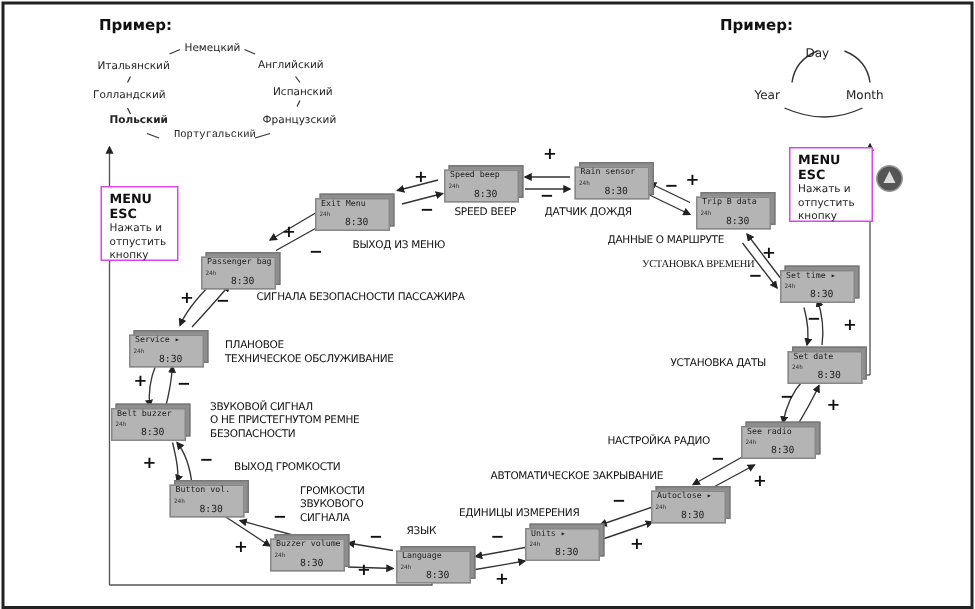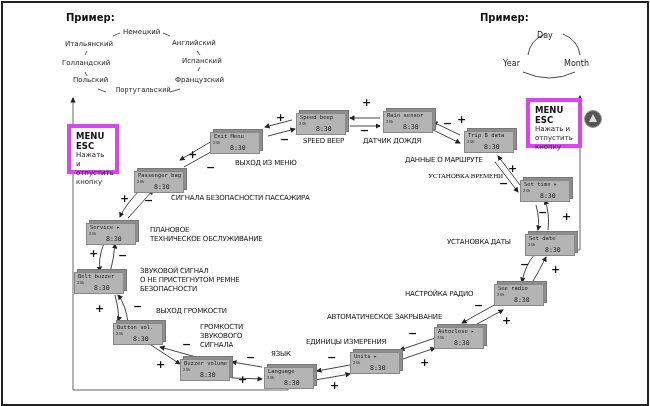--- a/index.html
+++ b/index.html
@@ -2,21 +2,21 @@
 <html><head>
   <meta charset="utf-8">
   <style>
     html, body { margin: 0; padding: 0; background: #ffffff; }
     body { width: 650px; height: 406px; position: relative; overflow: hidden; font-family: "DejaVu Sans", sans-serif; }
     .frame { position: absolute; left: 1px; top: 1px; width: 644px; height: 401px; border: 2px solid #222; box-sizing: content-box; background: #fff; }
     svg.links { position: absolute; left: 0; top: 0; width: 650px; height: 406px; }
     .heading { position: absolute; font-family: "DejaVu Sans", sans-serif; font-weight: bold; font-size: 10px; color: #111; }
     .lang { position: absolute; font-size: 7px; color: #222; white-space: nowrap; }
     .cyc { position: absolute; font-size: 8px; color: #222; white-space: nowrap; }
-    .menubox { position: absolute; background: #fff; border: 4px solid #d946ef; padding: 3px 5px; box-sizing: border-box; }
+    .menubox { position: absolute; background: #fff; border: 1px solid #d946ef; padding: 3px 5px; box-sizing: border-box; }
     .menubox .t1 { font-weight: bold; font-size: 8.5px; color: #111; line-height: 10px; }
     .menubox .t2 { font-size: 7px; color: #222; line-height: 9px; }
     .screen { position: absolute; width: 50px; height: 22px; }
     .screen .back { position: absolute; left: 3px; top: -3px; width: 50px; height: 22px; background: #8e8e8e; border: 1px solid #777; box-sizing: border-box; }
     .screen .face { position: absolute; left: 0; top: 0; width: 50px; height: 22px; background: #b4b4b4; border: 1px solid #888; box-sizing: border-box; }
     .screen .name { position: absolute; left: 4px; top: 1px; font-family: "DejaVu Sans Mono", monospace; font-size: 5.5px; color: #222; white-space: nowrap; }
     .screen .sub { position: absolute; left: 3px; top: 8px; font-family: "DejaVu Sans Mono", monospace; font-size: 4px; color: #333; }
     .screen .time { position: absolute; left: 20px; top: 12px; font-family: "DejaVu Sans Mono", monospace; font-size: 6.5px; color: #222; }
     .label { position: absolute; font-size: 7px; color: #111; white-space: nowrap; line-height: 9px; letter-spacing: -0.2px; }
     .sign { position: absolute; font-weight: bold; font-size: 11px; color: #111; line-height: 11px; }
@@ -110,21 +110,21 @@
     <path d="M128,218 Q140,205 153,190" marker-end="url(#ah)"></path>
   </g>
 </svg>
 
 <div class="heading" style="left:66px;top:12px;">Пример:</div>
 <div class="lang" style="left:123px;top:28px;">Немецкий</div>
 <div class="lang" style="left:172px;top:39px;">Английский</div>
 <div class="lang" style="left:182px;top:57px;">Испанский</div>
 <div class="lang" style="left:175px;top:76px;">Французский</div>
 <div class="lang" style="left:116px;top:86px;font-family:Liberation Mono, monospace;">Португальский</div>
-<div class="lang" style="left:73px;top:76px;">Польский</div>
+<div class="lang" style="left:73px;top:76px;font-weight:bold;">Польский</div>
 <div class="lang" style="left:62px;top:59px;">Голландский</div>
 <div class="lang" style="left:65px;top:40px;">Итальянский</div>
 
 <div class="heading" style="left:480px;top:12px;">Пример:</div>
 <div class="cyc" style="left:537px;top:31px;">Day</div>
 <div class="cyc" style="left:564px;top:59px;">Month</div>
 <div class="cyc" style="left:503px;top:59px;">Year</div>
 
 <div class="menubox" style="left:67px;top:124px;width:52px;height:50px;">
   <div class="t1">MENU ESC</div>

